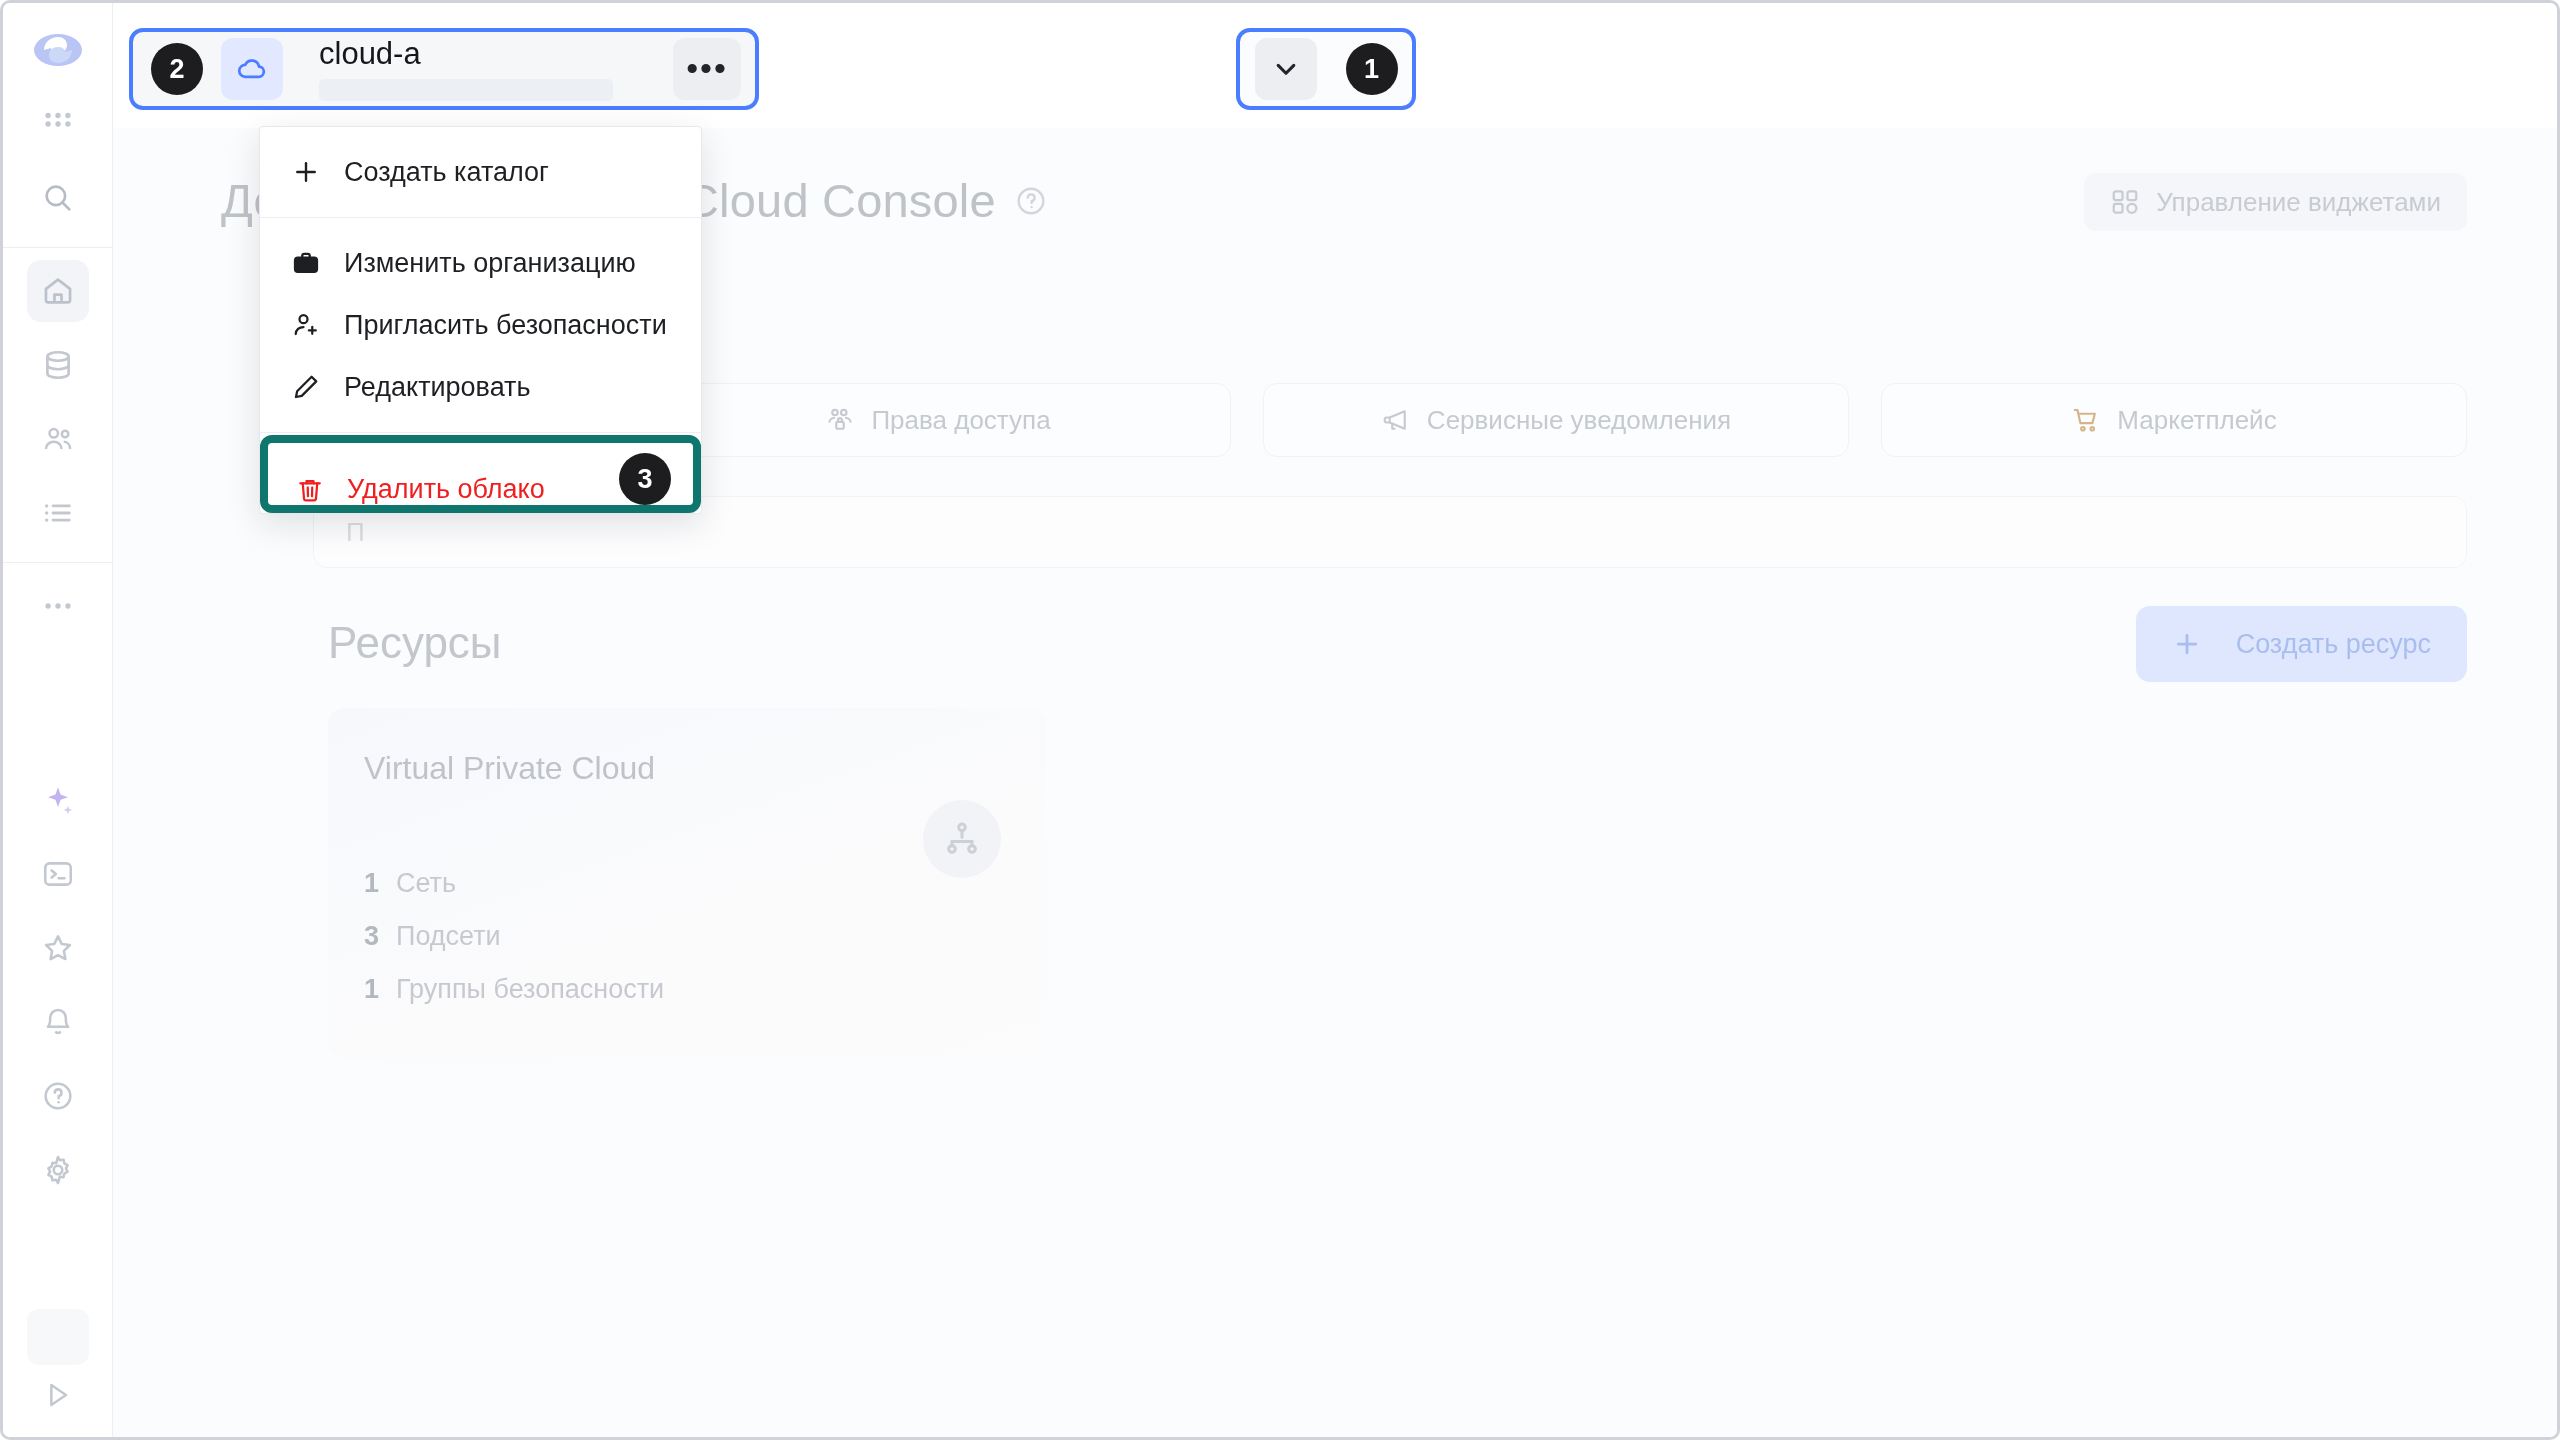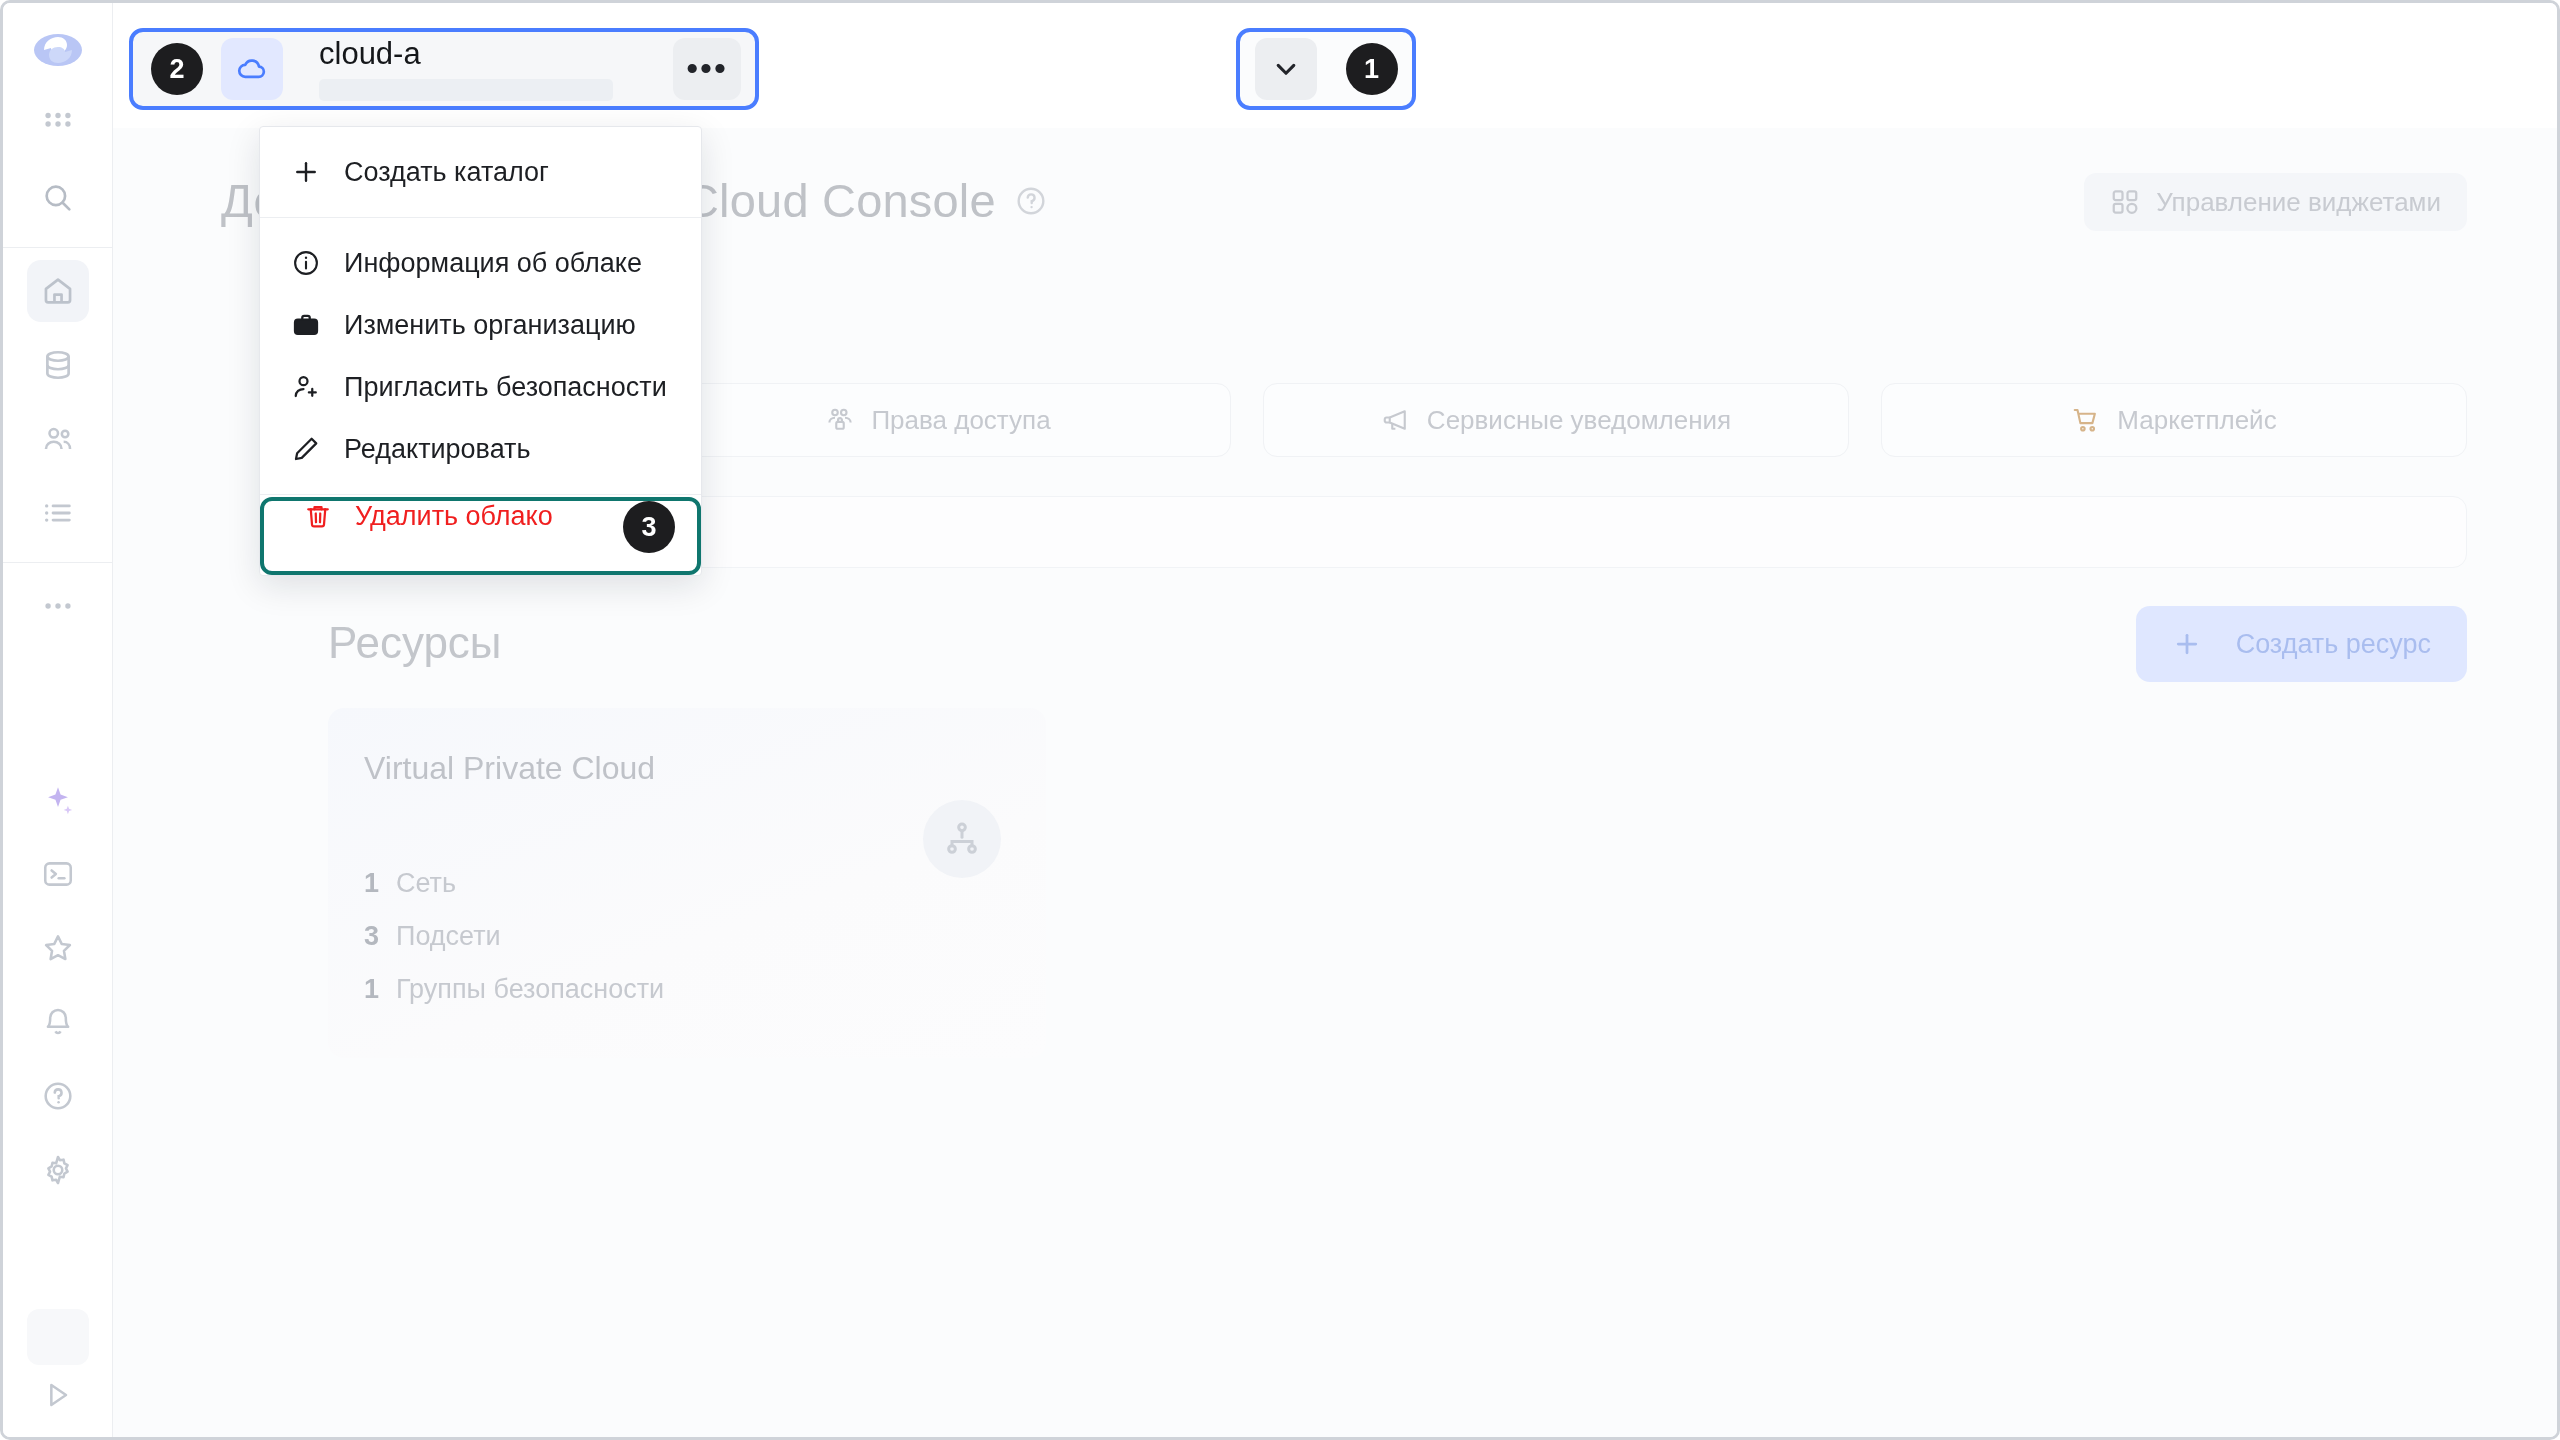--- a/index.html
+++ b/index.html
@@ -197,26 +197,26 @@
     display: flex; align-items: center; gap: 22px;
     height: 62px; padding: 0 30px;
     font-size: 27px; color: #1d1f23;
     white-space: nowrap;
   }
   .menu-item .mi-icon { width: 32px; display: flex; align-items: center; justify-content: center; flex: 0 0 auto; }
 
   .delete-row-wrap {
     position: relative;
     margin: 2px 0 0 0;
-    border: 4px solid #0f766e;
+    border: 8px solid #0f766e;
     border-radius: 12px;
     background: #ffffff;
-    display: flex; align-items: flex-start;
+    display: flex; align-items: flex-end;
     height: 78px;
-    padding: 0 39px;
+    padding: 0 27px;
     gap: 22px;
     font-size: 27px;
   }
   .delete-row-wrap .badge-3 { position: absolute; right: 22px; }
 
   svg { display: block; }
 </style>
 </head>
 <body>
 
@@ -538,30 +538,20 @@
               <line x1="5" y1="12" x2="19" y2="12"></line>
           </svg>
         </span>
         <span>Создать каталог</span>
       </div>
     </div>
 
     <div class="menu-sep"></div>
 
     <div class="menu-group">
-      <div class="menu-item">
-        <span class="mi-icon">
-          <svg width="30" height="30" viewBox="0 0 24 24" fill="none" stroke="#1d1f23" stroke-width="1.7" stroke-linecap="round">
-            <circle cx="12" cy="12" r="8.7"></circle>
-              <line x1="12" y1="11" x2="12" y2="16.4"></line>
-            <circle cx="12" cy="7.8" r=".95" fill="#1d1f23" stroke="none"></circle>
-          </svg>
-        </span>
-        <span>Информация об облаке</span>
-      </div>
 
       <div class="menu-item">
         <span class="mi-icon">
           <svg width="30" height="30" viewBox="0 0 24 24" fill="none" stroke="#1d1f23" stroke-width="1.8" stroke-linejoin="round">
             <rect x="3.2" y="7.6" width="17.6" height="11.4" rx="2.3" fill="#1d1f23" stroke="#1d1f23"></rect>
             <path d="M9 7.6V6.2a1.6 1.6 0 0 1 1.6-1.6h2.8A1.6 1.6 0 0 1 15 6.2v1.4"></path>
           </svg>
         </span>
         <span>Изменить организацию</span>
       </div>

